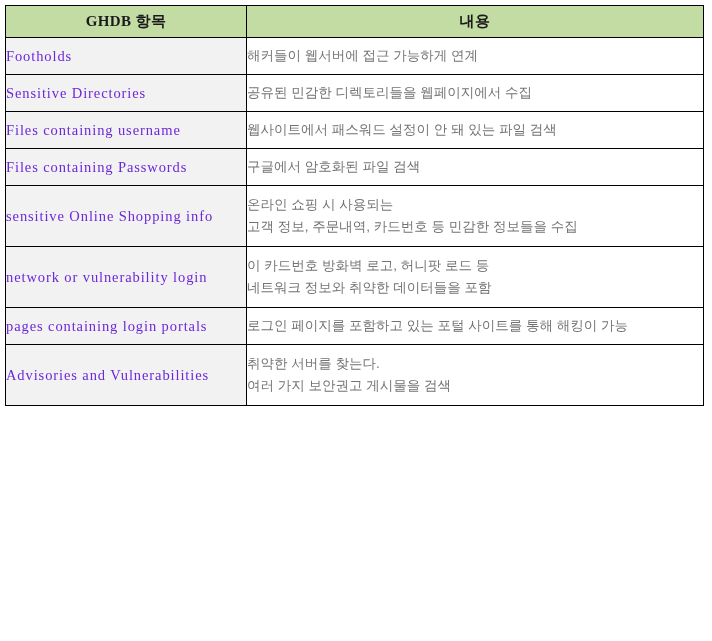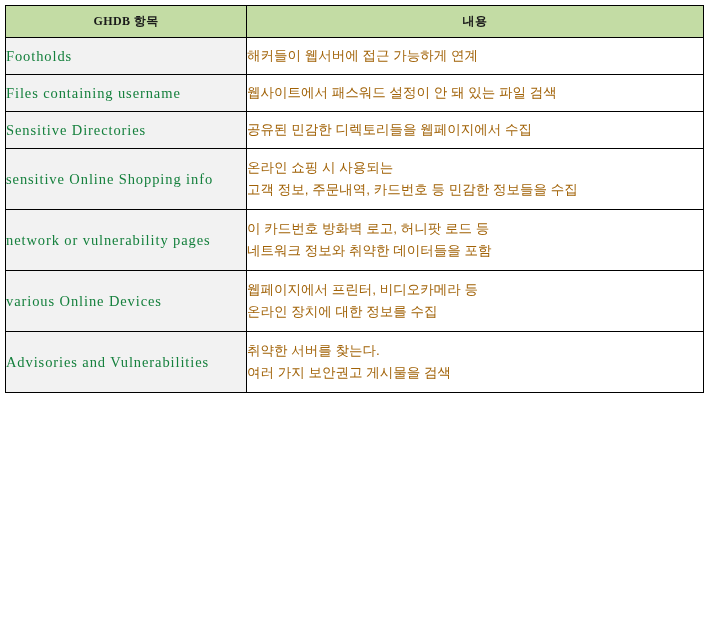--- a/index.html
+++ b/index.html
@@ -35,44 +35,44 @@
     vertical-align: middle;
     padding: 0;
   }
 
   
   tr.hdr th {
     background: #c3dca4;
     height: 31px;
     text-align: center;
     font-weight: bold;
-    font-size: 12px;
+    font-size: 15px;
     color: #1a1a1a;
     font-family: "Liberation Serif", "DejaVu Serif", serif;
     letter-spacing: 0.4px;
   }
 
   
   td.term {
     background: #f2f2f2;
     padding-left: 9px;
     padding-right: 6px;
     font-family: "Liberation Serif", "DejaVu Serif", serif;
     font-size: 14.5px;
-    color: #15803d;
+    color: #6d28d9;
     letter-spacing: 0.9px;
     white-space: nowrap;
   }
   td.desc {
     background: #ffffff;
     padding-left: 10px;
     padding-right: 6px;
     font-family: "Liberation Sans", "DejaVu Sans", sans-serif;
     font-size: 13.5px;
-    color: #a16207;
+    color: #737373;
     line-height: 1.62;
   }
   td.desc .line { display: block; white-space: nowrap; }
 
   tr.r-single td { height: 36px; }
   tr.r-double td { height: 56px; }
   tr.r-double td.desc { padding-top: 2px; padding-bottom: 2px; }
 </style>
 </head>
 <body>
@@ -90,50 +90,55 @@
       </tr>
     </thead>
     <tbody id="ghdb-body">
         <tr class="r-single">
           <td class="term">Footholds</td>
           <td class="desc">
             <span class="line">해커들이 웹서버에 접근 가능하게 연계</span>
           </td>
         </tr>
         <tr class="r-single">
+          <td class="term">Sensitive Directories</td>
+          <td class="desc">
+            <span class="line">공유된 민감한 디렉토리들을 웹페이지에서 수집</span>
+          </td>
+        </tr>
+        <tr class="r-single">
           <td class="term">Files containing username</td>
           <td class="desc">
             <span class="line">웹사이트에서 패스워드 설정이 안 돼 있는 파일 검색</span>
           </td>
         </tr>
         <tr class="r-single">
-          <td class="term">Sensitive Directories</td>
+          <td class="term">Files containing Passwords</td>
           <td class="desc">
-            <span class="line">공유된 민감한 디렉토리들을 웹페이지에서 수집</span>
+            <span class="line">구글에서 암호화된 파일 검색</span>
           </td>
         </tr>
         <tr class="r-double">
           <td class="term">sensitive Online Shopping info</td>
           <td class="desc">
             <span class="line">온라인 쇼핑 시 사용되는</span>
             <span class="line">고객 정보, 주문내역, 카드번호 등 민감한 정보들을 수집</span>
           </td>
         </tr>
         <tr class="r-double">
-          <td class="term">network or vulnerability pages</td>
+          <td class="term">network or vulnerability login</td>
           <td class="desc">
             <span class="line">이 카드번호 방화벽 로고, 허니팟 로드 등</span>
             <span class="line">네트워크 정보와 취약한 데이터들을 포함</span>
           </td>
         </tr>
-        <tr class="r-double">
-          <td class="term">various Online Devices</td>
+        <tr class="r-single">
+          <td class="term">pages containing login portals</td>
           <td class="desc">
-            <span class="line">웹페이지에서 프린터, 비디오카메라 등</span>
-            <span class="line">온라인 장치에 대한 정보를 수집</span>
+            <span class="line">로그인 페이지를 포함하고 있는 포털 사이트를 통해 해킹이 가능</span>
           </td>
         </tr>
         <tr class="r-double">
           <td class="term">Advisories and Vulnerabilities</td>
           <td class="desc">
             <span class="line">취약한 서버를 찾는다.</span>
             <span class="line">여러 가지 보안권고 게시물을 검색</span>
           </td>
         </tr>
       </tbody>

